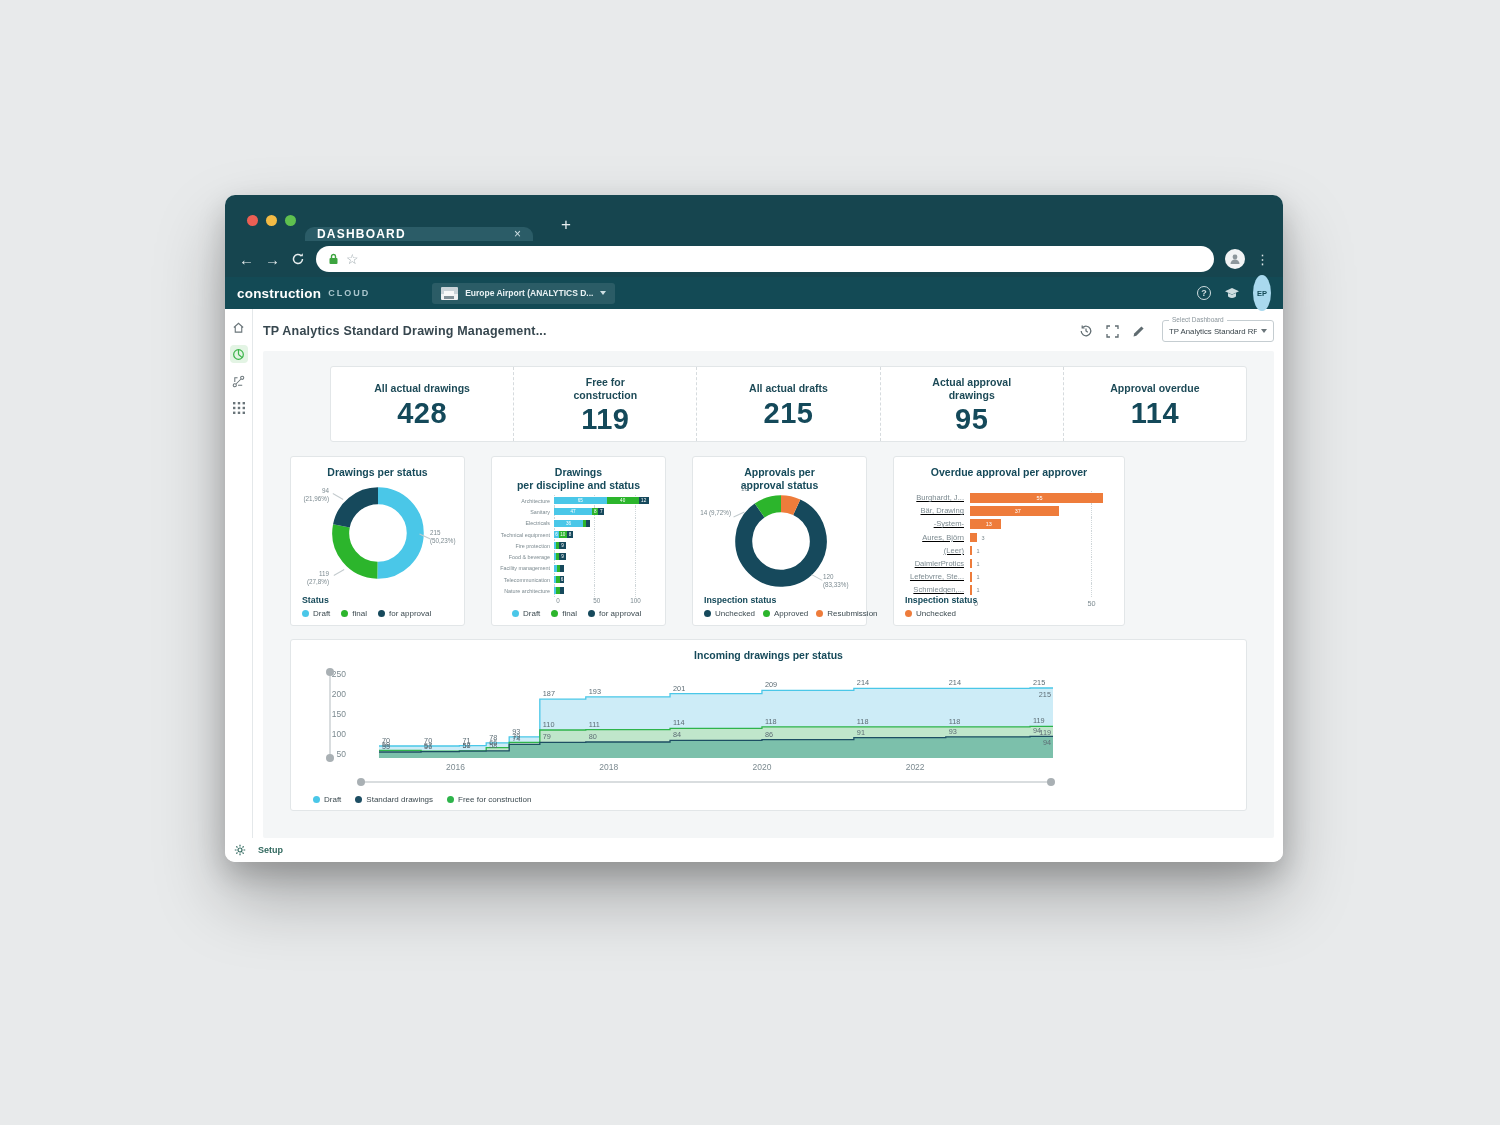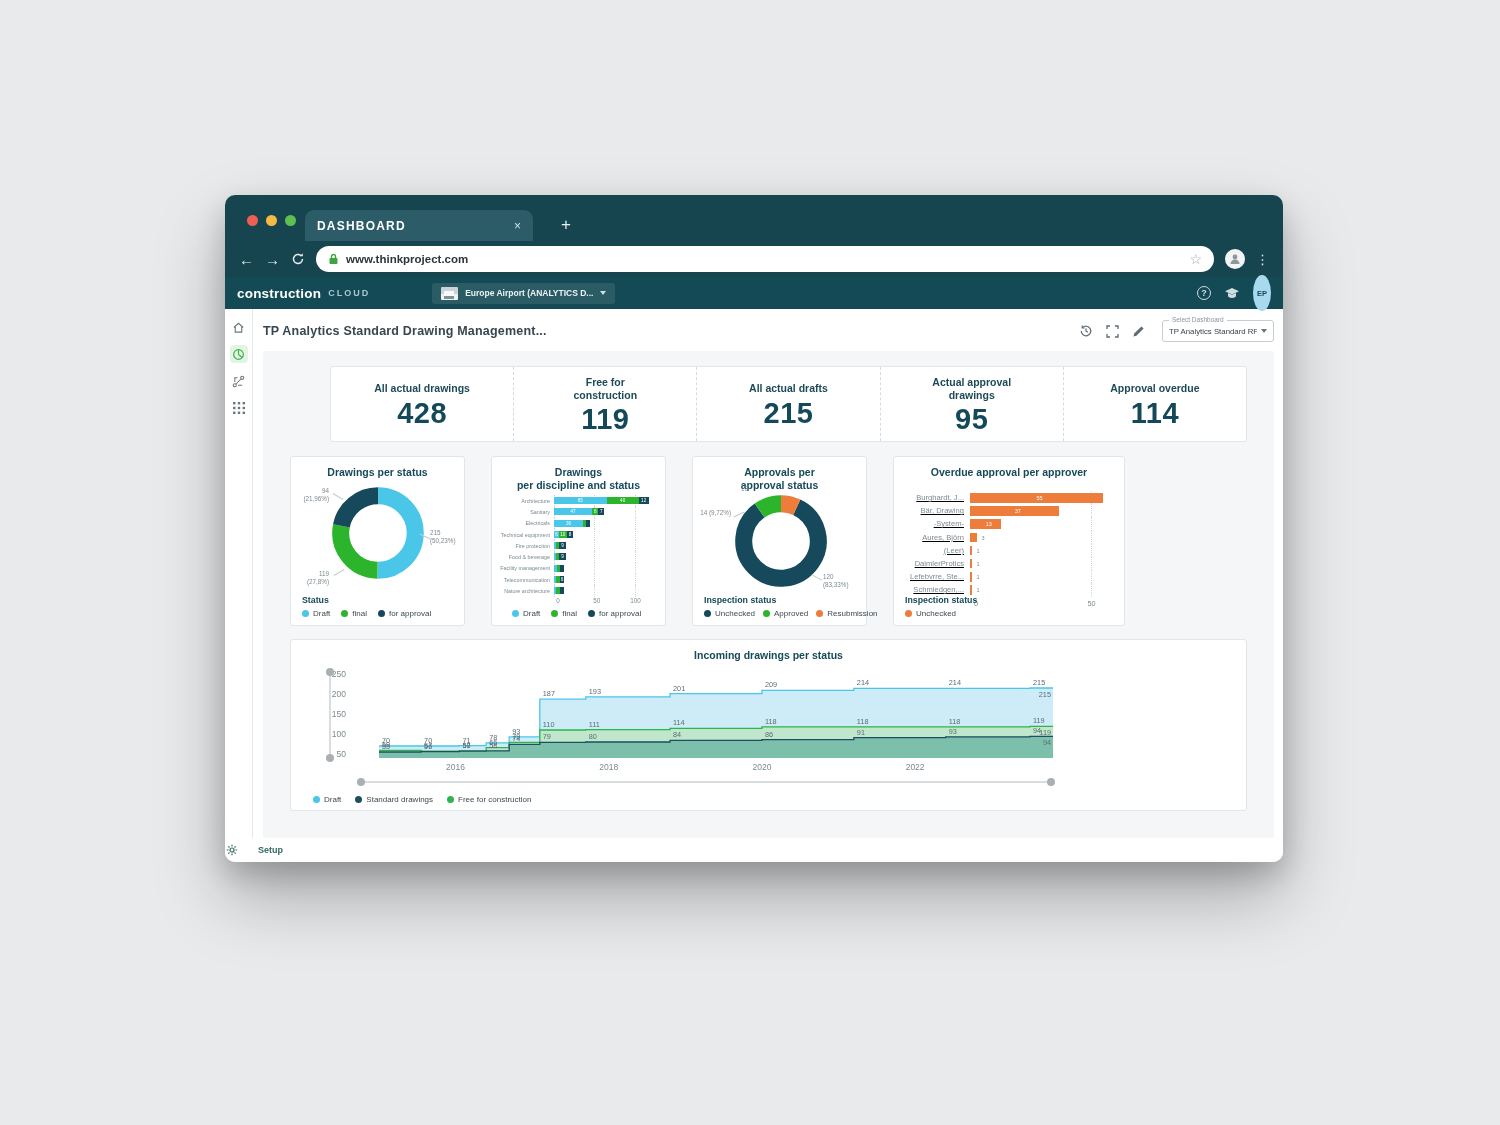--- a/index.html
+++ b/index.html
@@ -5,21 +5,21 @@
   * { margin:0; padding:0; box-sizing:border-box; }
   html,body { width:1500px; height:1125px; background:#e8eaeb; font-family:"Liberation Sans",sans-serif; overflow:hidden; }
   #window { position:absolute; left:225px; top:195px; width:1058px; height:667px; border-radius:10px; overflow:hidden; background:#fff;
             box-shadow:0 35px 70px rgba(0,0,0,.28), 0 12px 28px rgba(0,0,0,.18); }
 
   
   .chrome-top { height:46px; background:#16454f; position:relative; }
   .traffic { position:absolute; left:22px; top:20px; display:flex; gap:8px; }
   .traffic span { width:11px; height:11px; border-radius:50%; display:block; }
   .t-red{background:#ec5f54;} .t-yellow{background:#f3bb45;} .t-green{background:#5fc04f;}
-  .tab { position:absolute; left:80px; bottom:0; width:228px; height:31px; background:#2b5c67; border-radius:9px 9px 0 0;
+  .tab { position:absolute; left:80px; bottom:0; width:228px; height:14px; background:#2b5c67; border-radius:9px 9px 0 0;
          display:flex; align-items:center; padding:0 12px; }
   .tab-title { color:#fff; font-size:12px; font-weight:700; letter-spacing:1.2px; flex:1; }
   .tab-close { color:#cfe0e4; font-size:12px; cursor:default; }
   .new-tab { position:absolute; left:336px; bottom:6px; color:#e6eef0; font-size:17px; font-weight:400; }
 
   .addr-row { height:36px; background:#16454f; display:flex; align-items:center; padding:0 14px; gap:11px; }
   .nav-ic { color:#e8eeef; font-size:15px; line-height:1; }
   .url-pill { flex:1; height:26px; background:#fff; border-radius:13px; display:flex; align-items:center; padding:0 12px; gap:7px; }
   .url-text { font-size:11.5px; color:#2d3539; font-weight:600; flex:1; }
   .star { color:#9aa6ab; font-size:14px; }
@@ -95,21 +95,21 @@
   .appr-track { flex:1; position:relative; height:13.2px; }
   .appr-bar { position:absolute; top:2px; height:9.5px; }
   .appr-val-in { position:absolute; font-size:5.5px; color:#fff; top:4px; }
   .appr-val-out { position:absolute; font-size:5.5px; color:#7c8a90; top:4px; }
 
   
   .area-card { height:172px; position:relative; }
   .area-legend { position:absolute; left:22px; bottom:6px; display:flex; gap:14px; }
 
   
-  .footer { height:24px; background:#fff; display:flex; align-items:center; padding-left:1px; gap:20px; }
+  .footer { height:24px; background:#fff; display:flex; align-items:center; padding-left:9px; gap:12px; }
   .footer-label { font-size:9px; color:#32695f; font-weight:600; }
 </style>
 </head>
 <body>
 
 <div id="window">
 
   <div class="chrome-top">
     <div class="traffic">
       <span class="t-red"></span>
@@ -130,21 +130,20 @@
       <svg width="14" height="14" viewBox="0 0 14 14">
           <path d="M11.5 7a4.5 4.5 0 1 1-1.4-3.3" fill="none" stroke="#e8eeef" stroke-width="1.5"></path>
           <path d="M11.8 1.2v3h-3z" fill="#e8eeef"></path>
         </svg>
     </span>
     <div class="url-pill">
       <svg width="11" height="12" viewBox="0 0 11 12">
           <rect x="1.5" y="5" width="8" height="6" rx="1" fill="#3da43f"></rect>
           <path d="M3.5 5V3.5a2 2 0 0 1 4 0V5" fill="none" stroke="#3da43f" stroke-width="1.4"></path>
         </svg>
-      <span class="url-text">www.thinkproject.com</span>
       <span class="star">☆</span>
     </div>
     <div class="avatar-b">
       <svg width="14" height="14" viewBox="0 0 14 14">
           <circle cx="7" cy="5" r="2.4" fill="#8d979c"></circle>
           <path d="M2.5 12a4.5 4.5 0 0 1 9 0z" fill="#8d979c"></path>
         </svg>
     </div>
     <span class="dots">⋮</span>
   </div>

